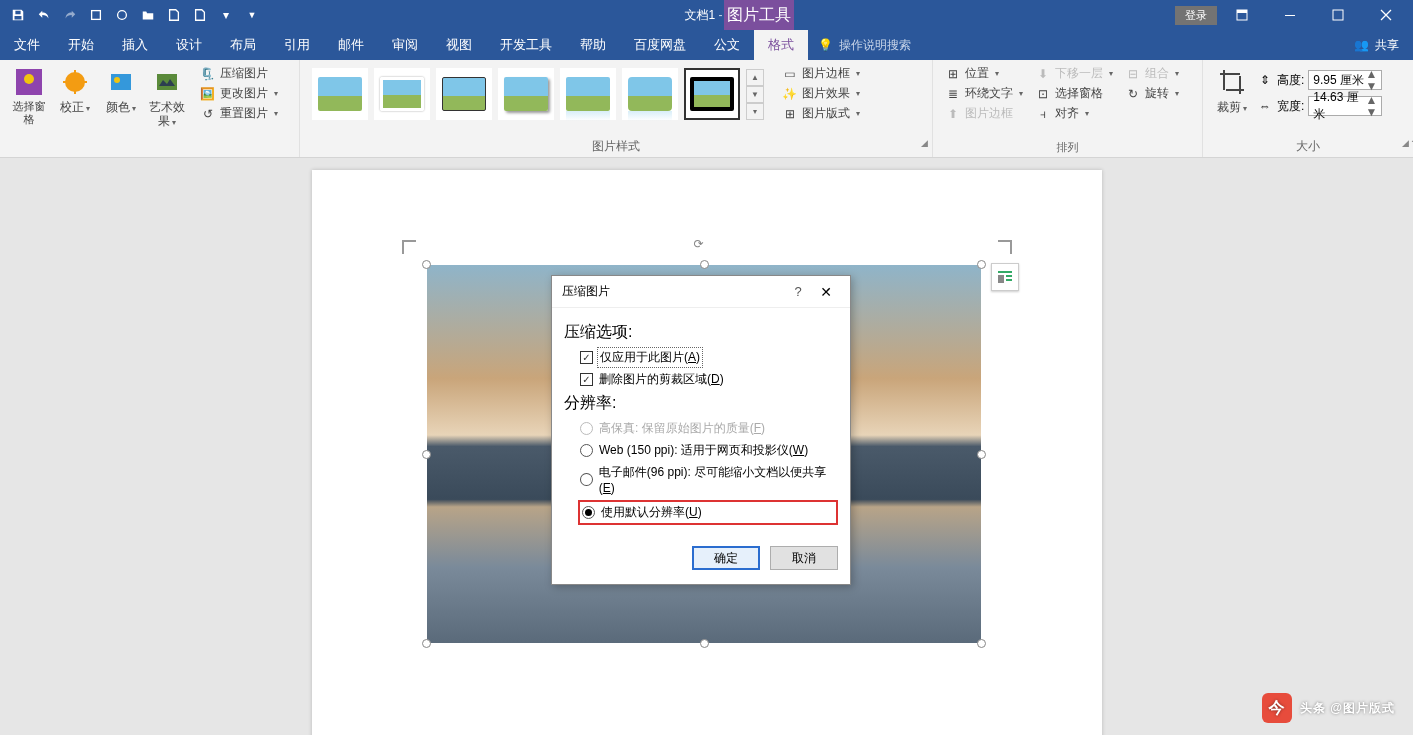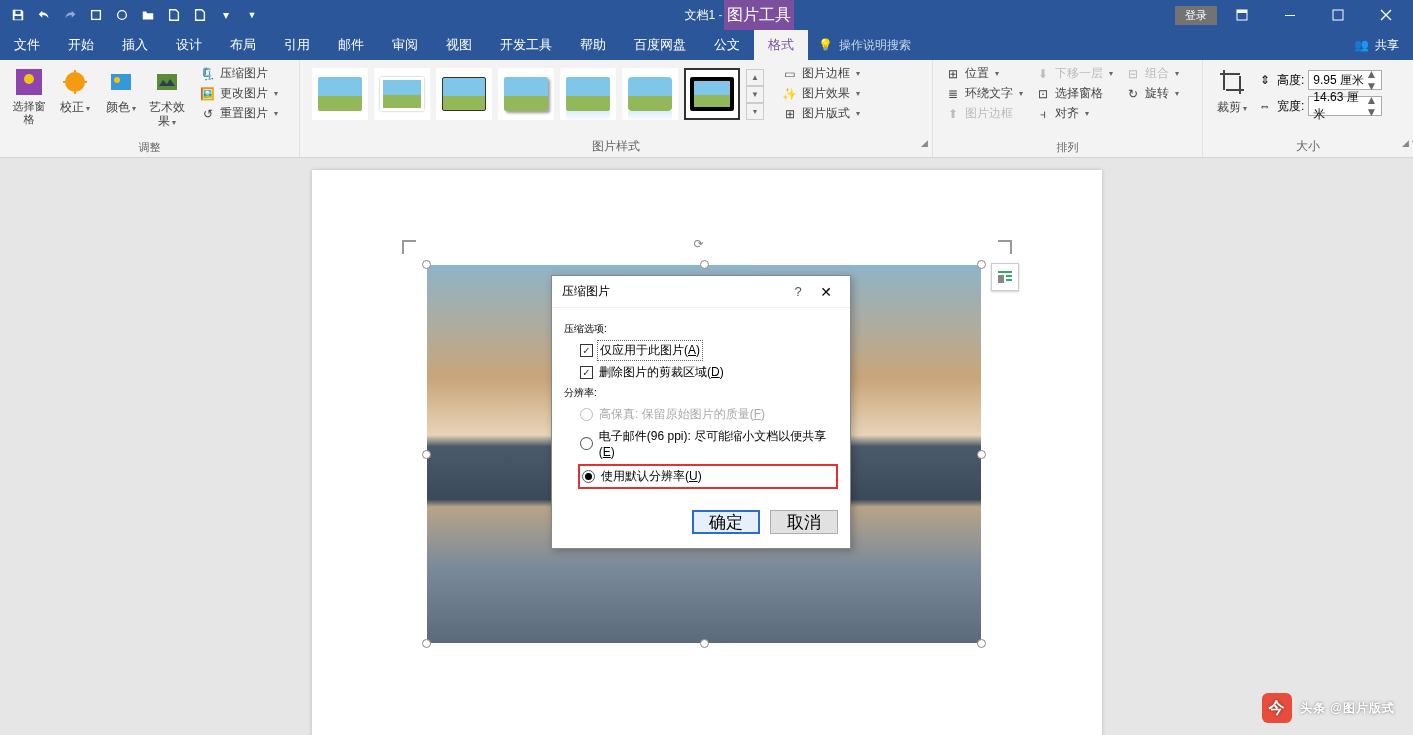--- a/index.html
+++ b/index.html
@@ -70,33 +70,33 @@
 .layout-btn { position: absolute; top: -2px; right: -38px; width: 28px; height: 28px; background: #fff; border: 1px solid #ccc; box-shadow: 0 1px 2px rgba(0,0,0,.2); display:flex; align-items:center; justify-content:center; }
 .crop-L { position:absolute; width:14px; height:14px; border-left:2px solid #999; border-top:2px solid #999; }
 
 
 .dialog { position: absolute; left: 551px; top: 275px; width: 300px; background: #fff; border: 1px solid #888; box-shadow: 2px 2px 8px rgba(0,0,0,.25); }
 .dlg-title { height: 32px; display: flex; align-items: center; padding: 0 10px; border-bottom: 1px solid #eee; }
 .dlg-title-text { flex: 1; font-size: 12px; }
 .dlg-help { width: 28px; text-align: center; color: #555; font-size: 13px; }
 .dlg-close { width: 28px; text-align: center; font-size: 14px; }
 .dlg-body { padding: 10px 12px 6px; }
-.sect-title { font-size: 10px; margin: 4px 0 6px; color: #000; }
+.sect-title { font-size: 16px; margin: 4px 0 6px; color: #000; }
 .indent { padding-left: 16px; }
 .chk-row, .rad-row { display: flex; align-items: center; gap: 6px; margin: 5px 0; font-size: 12px; color: #000; }
 .chk { width: 13px; height: 13px; border: 1px solid #333; display: inline-flex; align-items: center; justify-content: center; font-size: 10px; color: #333; }
 .rad { width: 13px; height: 13px; border: 1px solid #555; border-radius: 50%; display: inline-flex; align-items: center; justify-content: center; }
 .rad.on::after { content: ''; width: 7px; height: 7px; background: #000; border-radius: 50%; }
 .rad.disabled { border-color: #bbb; }
 .rad-row.disabled { color: #aaa; }
 .rad-row.hl { border: 2px solid #d33; padding: 2px; margin-left: -2px; }
 .dotted-focus { outline: 1px dotted #666; outline-offset: 1px; padding: 0 1px; text-align: center; }
 .accel { text-decoration: underline; }
 .dlg-buttons { display: flex; justify-content: flex-end; gap: 10px; padding: 10px 12px 14px; }
-.dlg-btn { width: 68px; height: 24px; border: 1px solid #adadad; background: #e1e1e1; font-size: 17px; display:flex; align-items:center; justify-content:center; }
+.dlg-btn { width: 68px; height: 24px; border: 1px solid #adadad; background: #e1e1e1; font-size: 12px; display:flex; align-items:center; justify-content:center; }
 .dlg-btn.primary { border: 2px solid #2b6dcf; background: #e6f0fb; }
 
 
 .watermark { position: absolute; bottom: 12px; right: 18px; color: #fff; font-size: 30px; font-weight: bold; letter-spacing: 1px; text-shadow: 0 0 3px rgba(0,0,0,.5); display:flex; align-items:center; gap:8px; }
 .wm-logo { width: 30px; height: 30px; background: #e74c3c; border-radius: 6px; display:flex; align-items:center; justify-content:center; color:#fff; font-size:16px; }
 
 .caret { font-size: 8px; color: #666; margin-left: 2px; }
 .collapse-caret { position:absolute; right:8px; bottom:6px; color:#666; font-size:10px; }
 </style>
 </head>
@@ -253,21 +253,20 @@
             <span>更改图片</span>
             <span class="caret">▾</span>
           </div>
         <div class="small-btn">
             <span class="small-icon">↺</span>
             <span>重置图片</span>
             <span class="caret">▾</span>
           </div>
       </div>
     </div>
-    <div class="group-label">调整</div>
   </div>
 
   <div class="group" style="flex:1">
     <div class="group-body">
       <div class="gallery">
         <div class="gal-item">
             <div class="gal-thumb"></div>
           </div>
         <div class="gal-item">
             <div class="gal-thumb framed"></div>
@@ -450,20 +449,24 @@
       </div>
     </div>
     <div class="sect-title">分辨率:</div>
     <div class="indent">
       <div class="rad-row disabled">
         <span class="rad disabled"></span>
         <span><span>高保真: 保留原始图片的质量(</span><span class="accel">F</span><span>)</span></span>
       </div>
       <div class="rad-row">
         <span class="rad"></span>
+        <span><span>Web (150 ppi): 适用于网页和投影仪(</span><span class="accel">W</span><span>)</span></span>
+      </div>
+      <div class="rad-row">
+        <span class="rad"></span>
         <span><span>电子邮件(96 ppi): 尽可能缩小文档以便共享(</span><span class="accel">E</span><span>)</span></span>
       </div>
       <div class="rad-row hl">
         <span class="rad on"></span>
         <span><span>使用默认分辨率(</span><span class="accel">U</span><span>)</span></span>
       </div>
     </div>
   </div>
   <div class="dlg-buttons">
     <div class="dlg-btn primary">确定</div>

